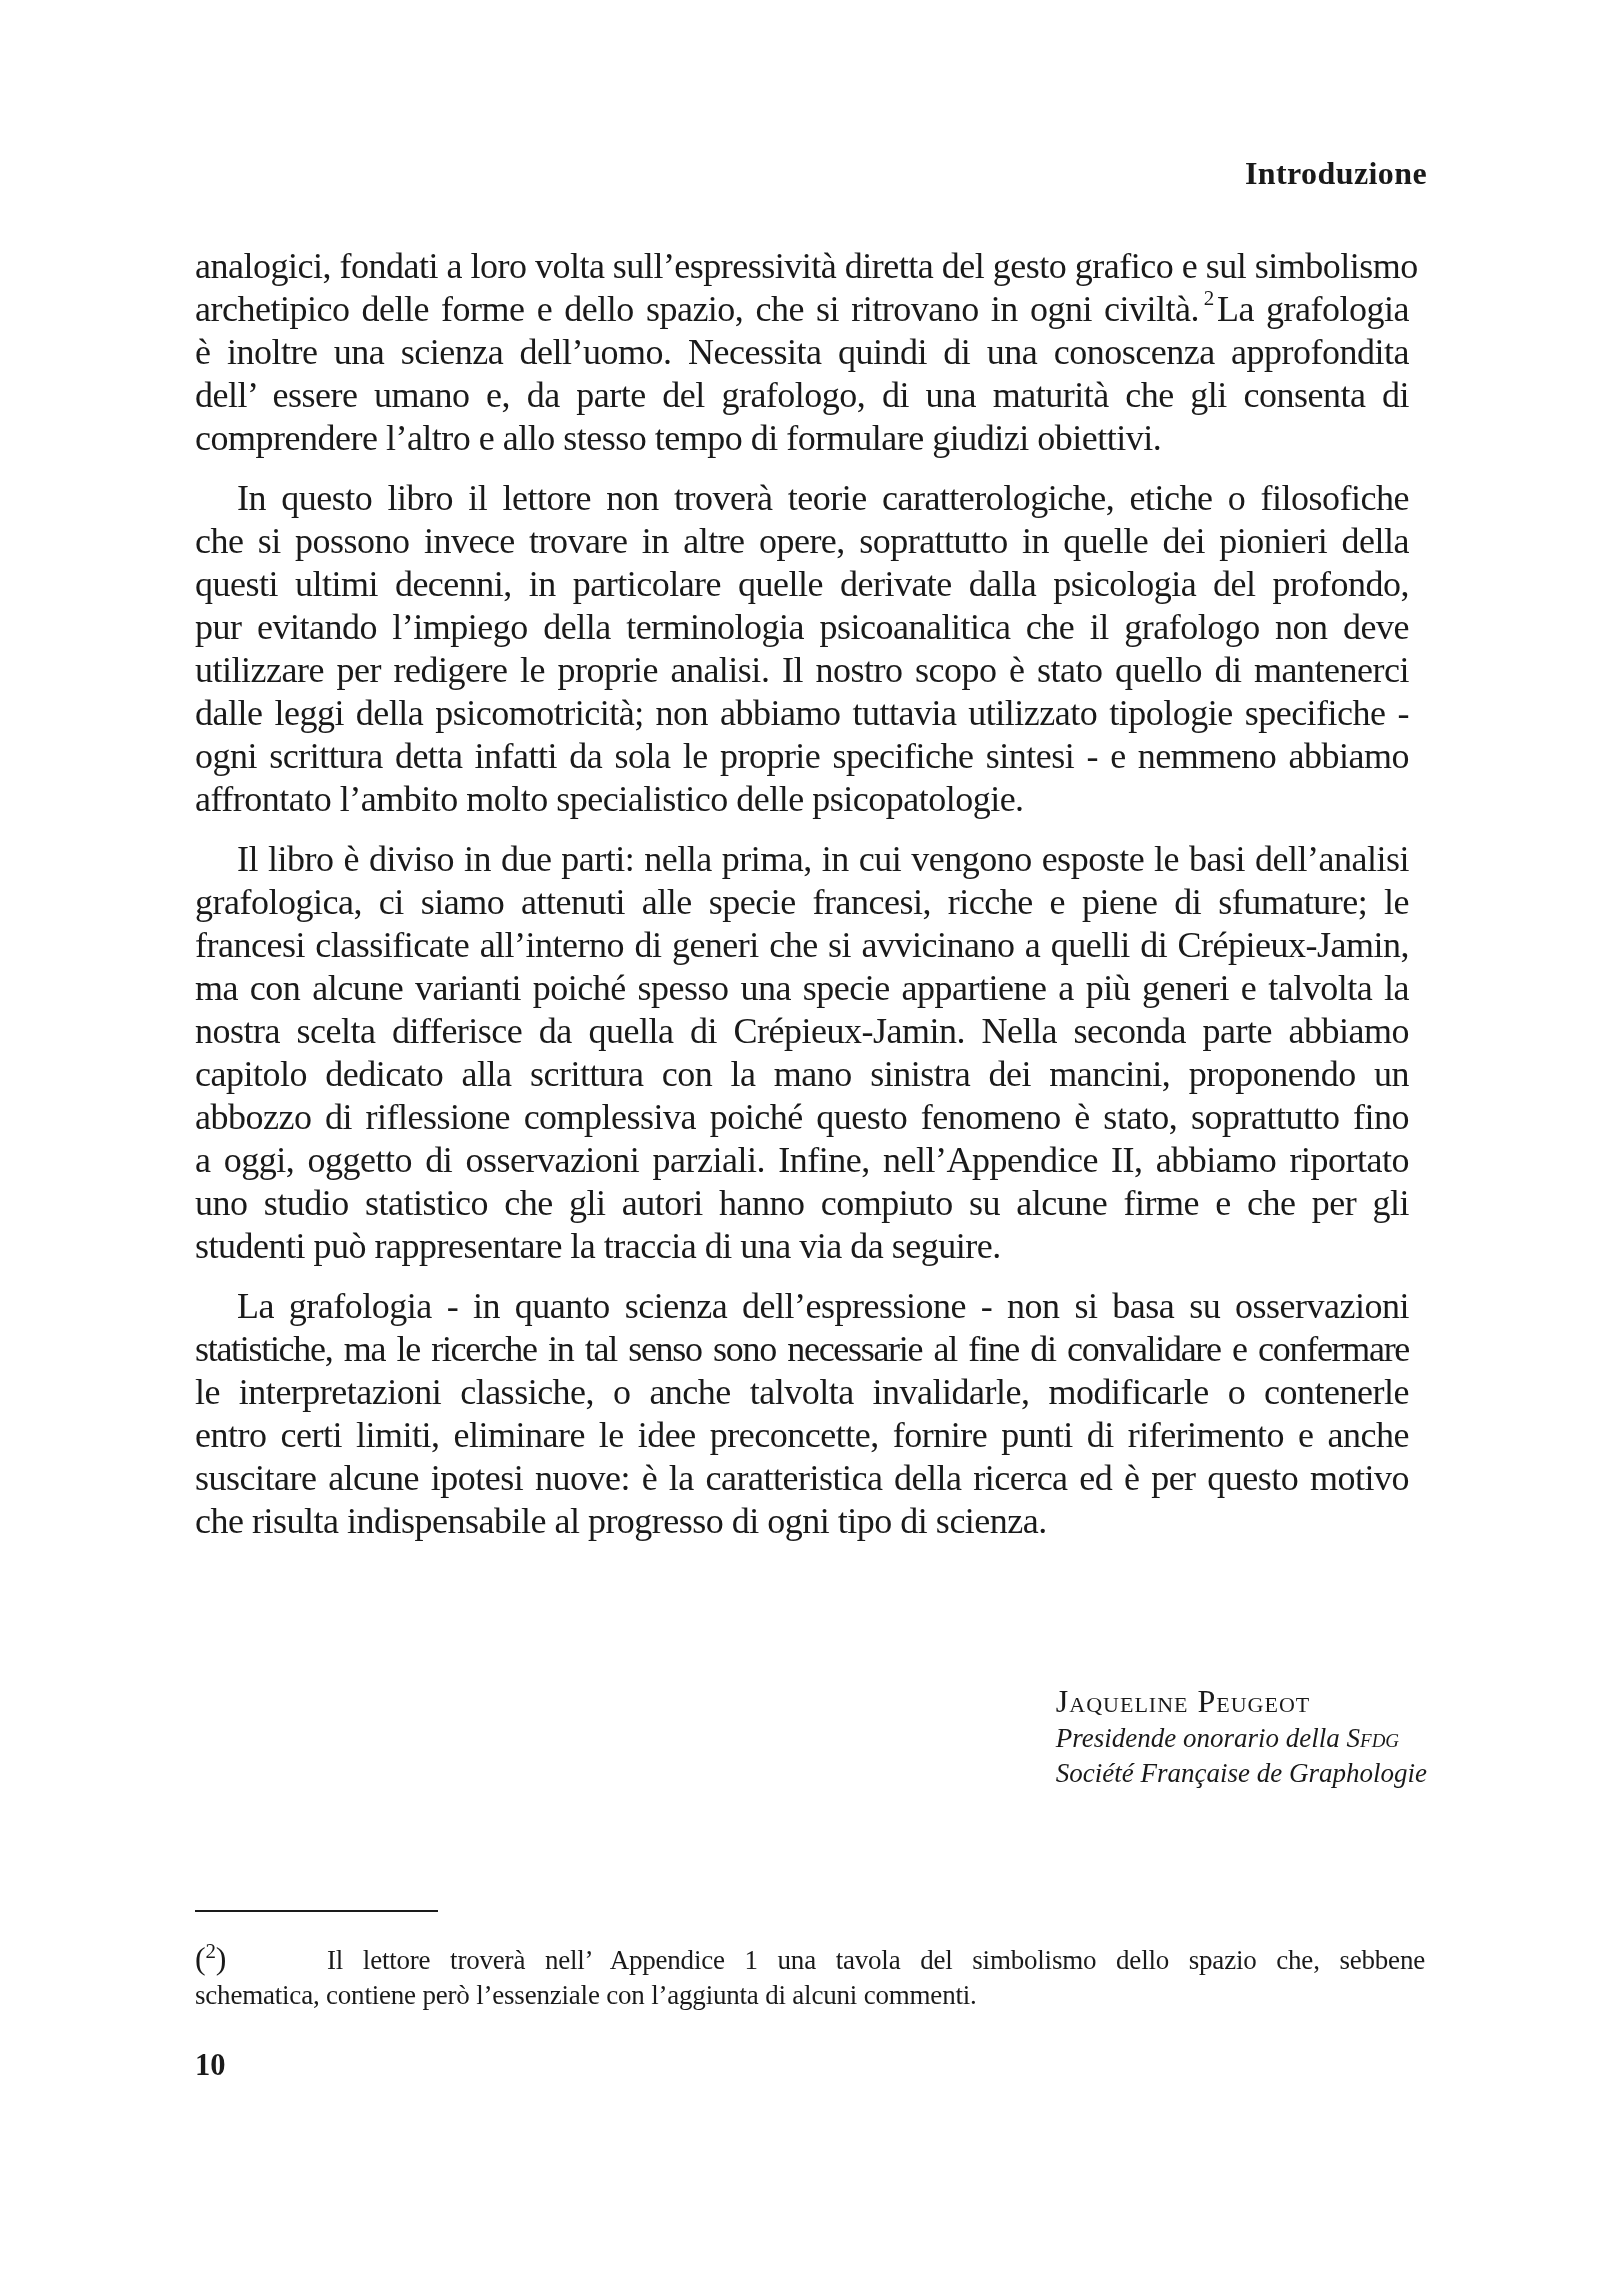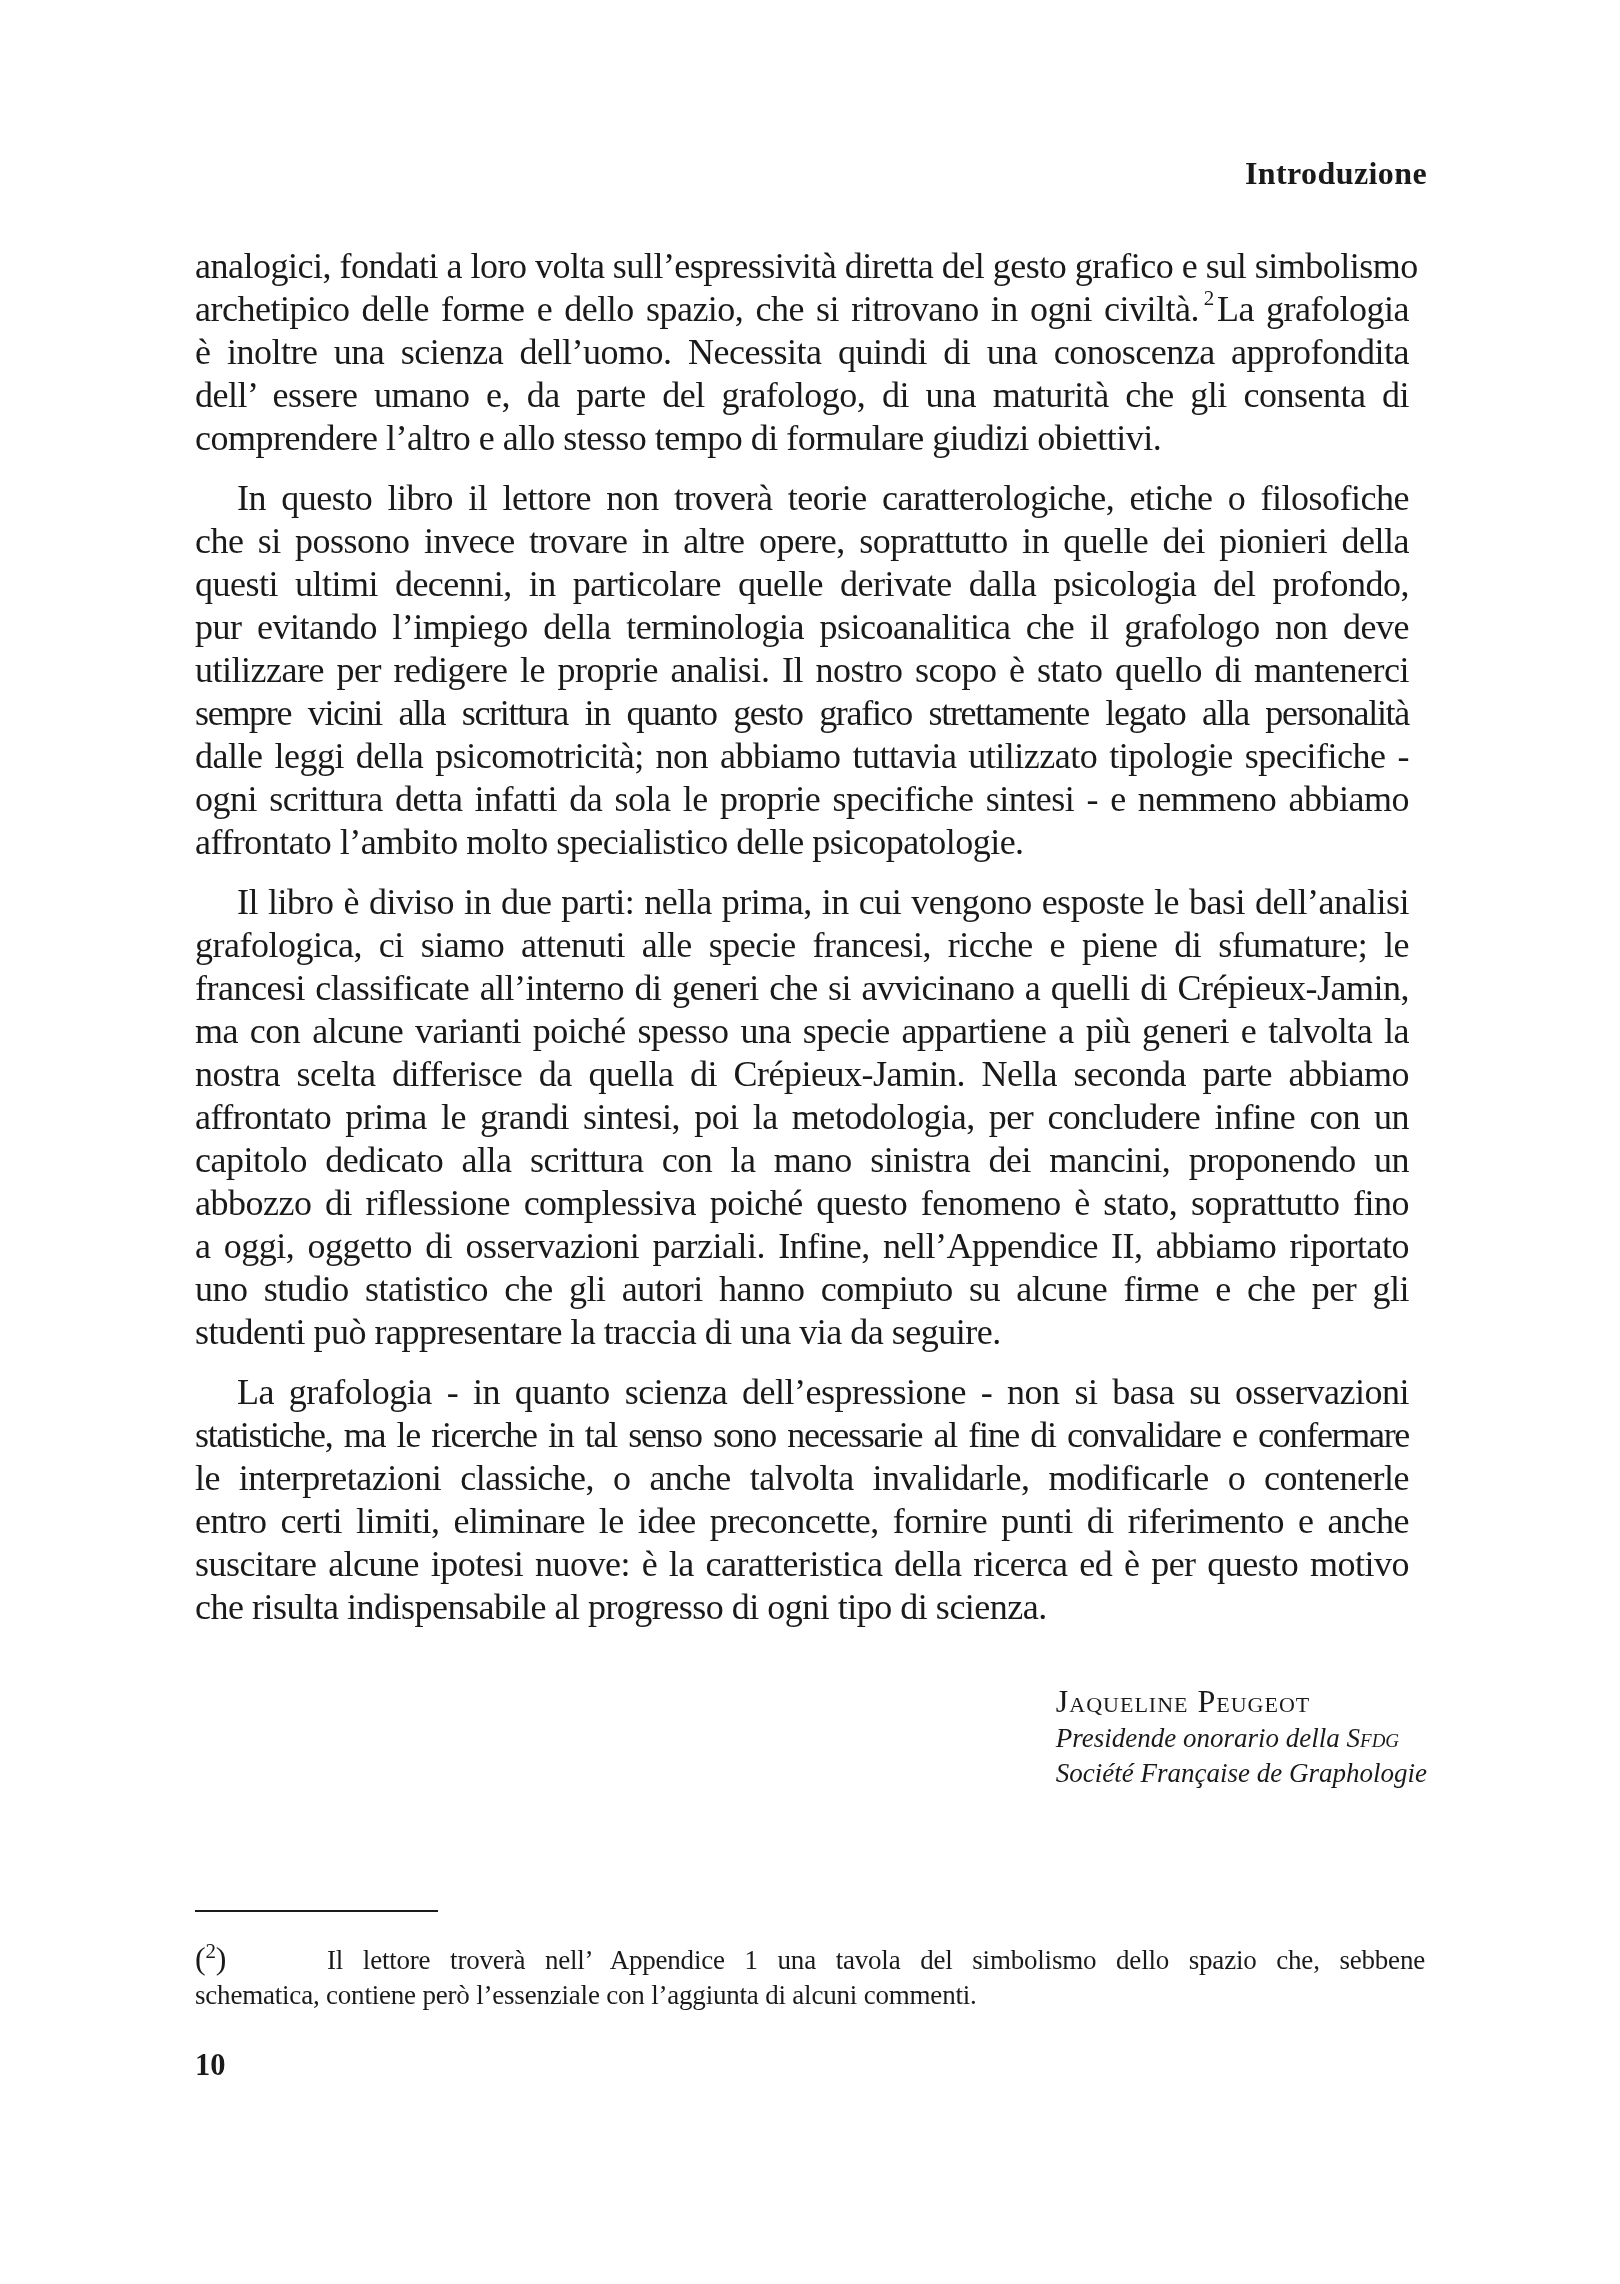--- a/index.html
+++ b/index.html
@@ -142,33 +142,31 @@
     <span class="line">dell’ essere umano e, da parte del grafologo, di una maturità che gli consenta di</span>
     <span class="line last">comprendere l’altro e allo stesso tempo di formulare giudizi obiettivi.</span>
   </p>
 
   <p class="para">
     <span class="line indent">In questo libro il lettore non troverà teorie caratterologiche, etiche o filosofiche</span>
     <span class="line">che si possono invece trovare in altre opere, soprattutto in quelle dei pionieri della</span>
     <span class="line">questi ultimi decenni, in particolare quelle derivate dalla psicologia del profondo,</span>
     <span class="line">pur evitando l’impiego della terminologia psicoanalitica che il grafologo non deve</span>
     <span class="line">utilizzare per redigere le proprie analisi. Il nostro scopo è stato quello di mantenerci</span>
-    <span class="line tight">sempre vicini alla scrittura in quanto gesto grafico strettamente legato alla personalità</span>
     <span class="line">dalle leggi della psicomotricità; non abbiamo tuttavia utilizzato tipologie specifiche -</span>
     <span class="line">ogni scrittura detta infatti da sola le proprie specifiche sintesi - e nemmeno abbiamo</span>
     <span class="line last">affrontato l’ambito molto specialistico delle psicopatologie.</span>
   </p>
 
   <p class="para">
     <span class="line indent">Il libro è diviso in due parti: nella prima, in cui vengono esposte le basi dell’analisi</span>
     <span class="line">grafologica, ci siamo attenuti alle specie francesi, ricche e piene di sfumature; le</span>
     <span class="line">francesi classificate all’interno di generi che si avvicinano a quelli di Crépieux-Jamin,</span>
     <span class="line">ma con alcune varianti poiché spesso una specie appartiene a più generi e talvolta la</span>
     <span class="line">nostra scelta differisce da quella di Crépieux-Jamin. Nella seconda parte abbiamo</span>
-    <span class="line">affrontato prima le grandi sintesi, poi la metodologia, per concludere infine con un</span>
     <span class="line">capitolo dedicato alla scrittura con la mano sinistra dei mancini, proponendo un</span>
     <span class="line">abbozzo di riflessione complessiva poiché questo fenomeno è stato, soprattutto fino</span>
     <span class="line">a oggi, oggetto di osservazioni parziali. Infine, nell’Appendice II, abbiamo riportato</span>
     <span class="line">uno studio statistico che gli autori hanno compiuto su alcune firme e che per gli</span>
     <span class="line last">studenti può rappresentare la traccia di una via da seguire.</span>
   </p>
 
   <p class="para">
     <span class="line indent">La grafologia - in quanto scienza dell’espressione - non si basa su osservazioni</span>
     <span class="line tight">statistiche, ma le ricerche in tal senso sono necessarie al fine di convalidare e confermare</span>

